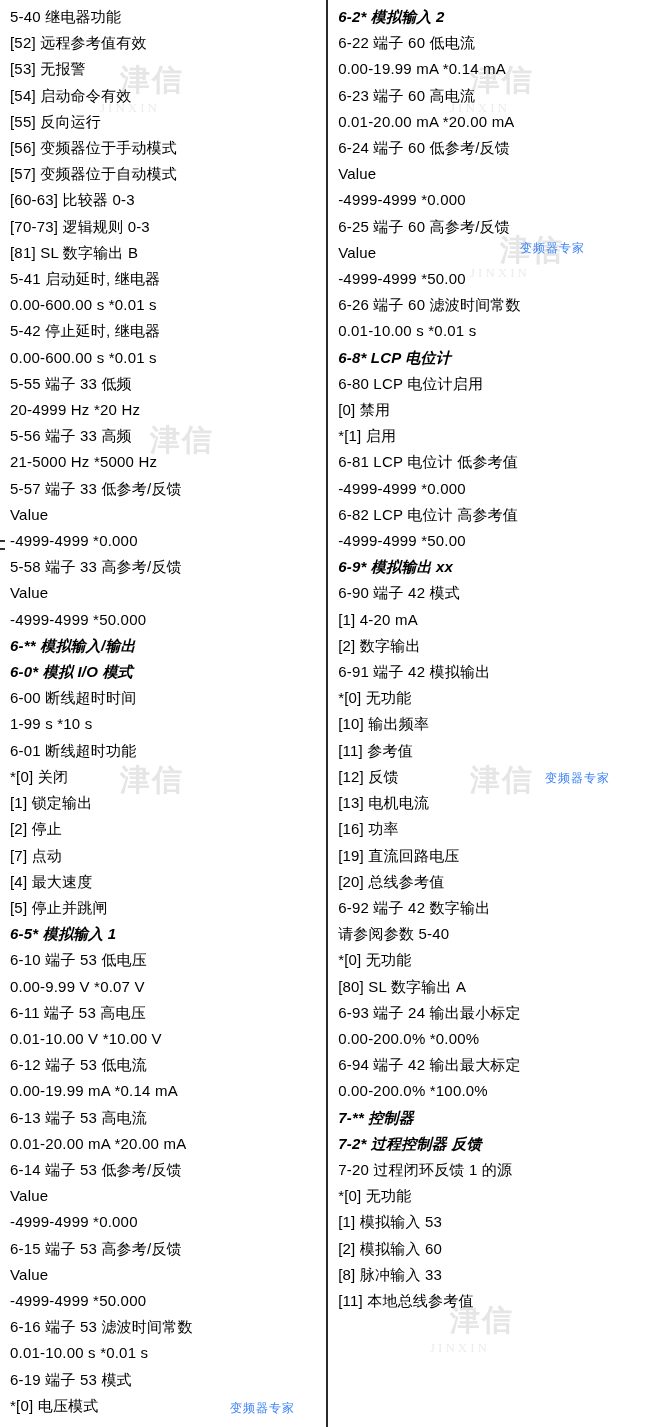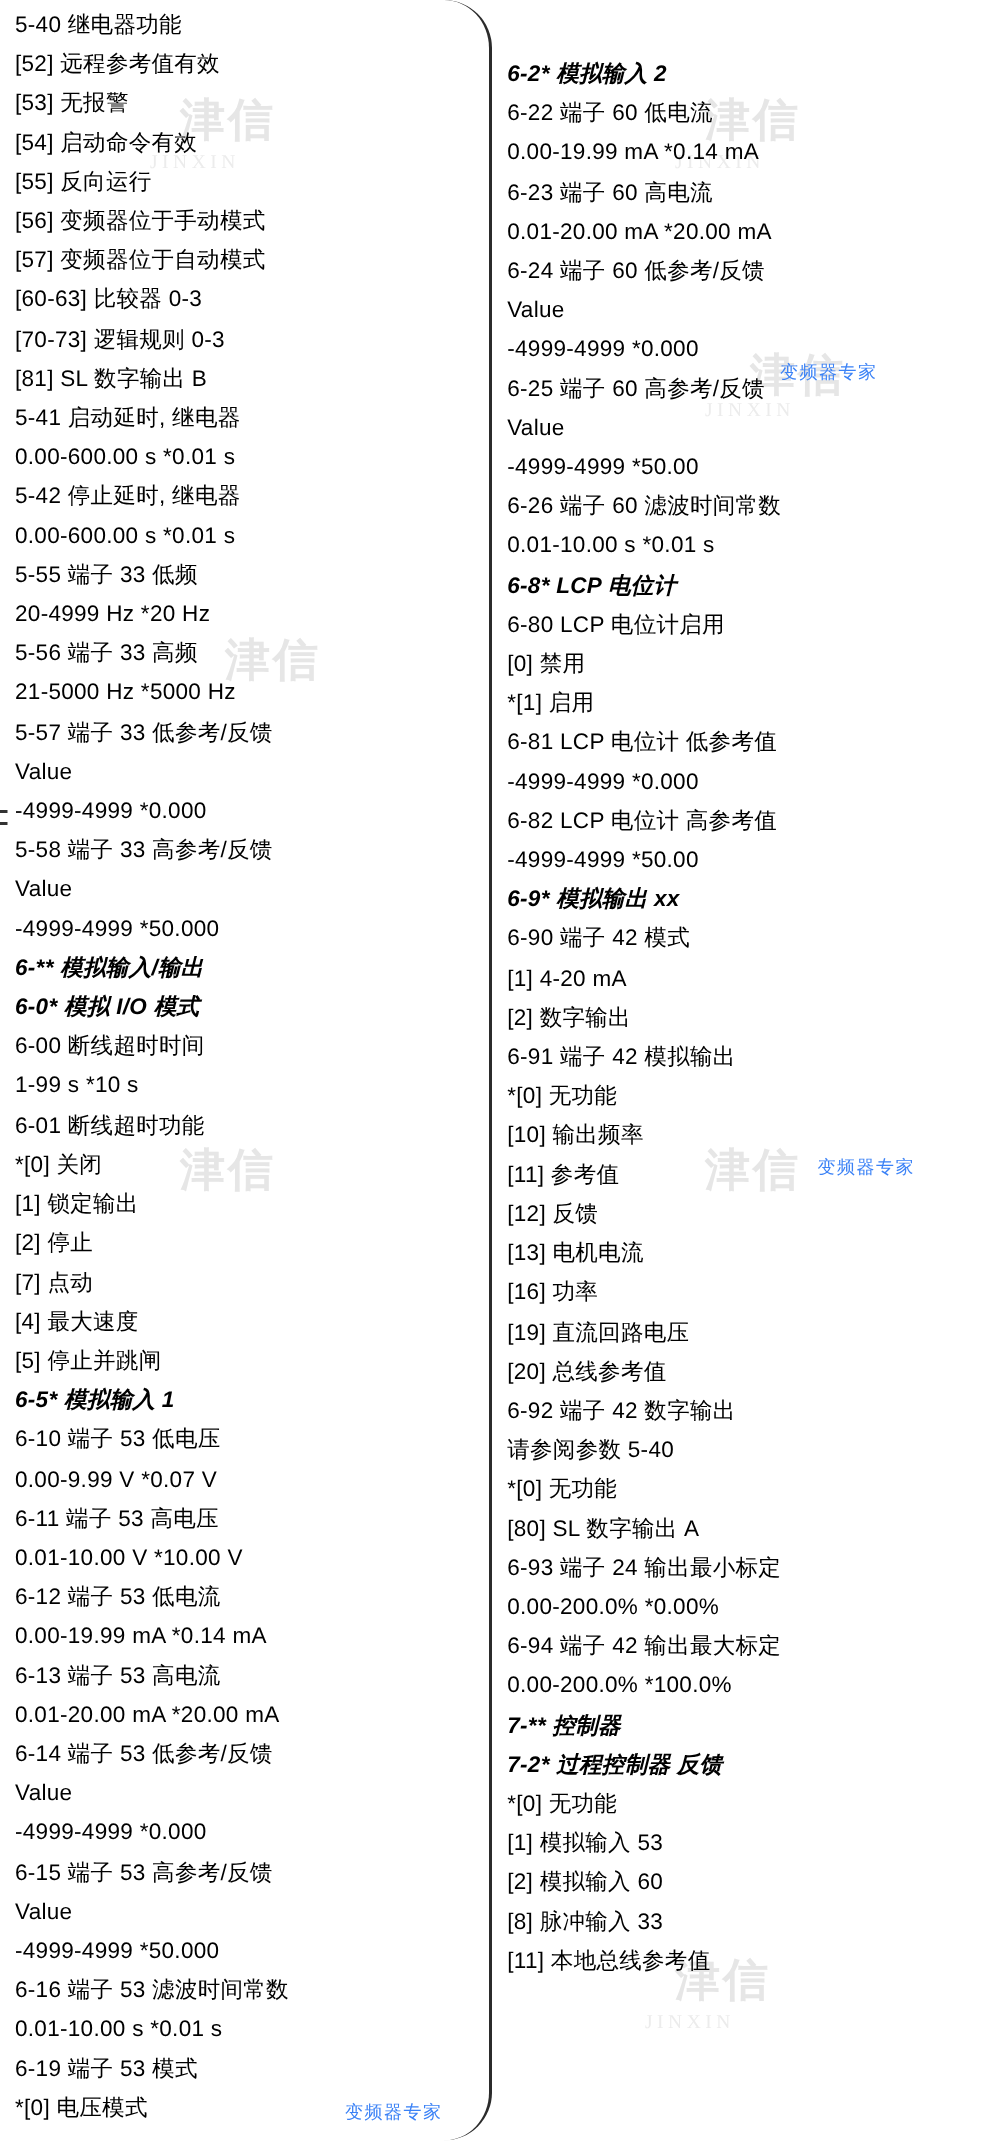--- a/index.html
+++ b/index.html
@@ -52,29 +52,27 @@
     position: relative;
     z-index: 2;
     display: flex;
     width: 671px;
     height: 1427px;
     box-sizing: border-box;
   }
   .col {
     box-sizing: border-box;
     padding: 4px 6px 0 10px;
-    border-radius: 32px;
   }
   .col-left {
     width: 334px;
     border-right: 2px solid #2b2b2b;
   }
   .col-right {
     width: 349px;
-    margin-top: 33px;
   }
   .line {
     font-family: "Liberation Sans", sans-serif;
     font-size: 15px;
     line-height: 26.2px;
     color: #000000;
     white-space: nowrap;
     letter-spacing: 0.2px;
   }
   .line.header {
@@ -211,20 +209,21 @@
         <div class="line">6-92 端子 42 数字输出</div>
         <div class="line">请参阅参数 5-40</div>
         <div class="line">*[0] 无功能</div>
         <div class="line">[80] SL 数字输出 A</div>
         <div class="line">6-93 端子 24 输出最小标定</div>
         <div class="line">0.00-200.0% *0.00%</div>
         <div class="line">6-94 端子 42 输出最大标定</div>
         <div class="line">0.00-200.0% *100.0%</div>
         <div class="line header">7-** 控制器</div>
         <div class="line header">7-2* 过程控制器 反馈</div>
+        <div class="line">7-20 过程闭环反馈 1 的源</div>
         <div class="line">*[0] 无功能</div>
         <div class="line">[1] 模拟输入 53</div>
         <div class="line">[2] 模拟输入 60</div>
         <div class="line">[8] 脉冲输入 33</div>
         <div class="line">[11] 本地总线参考值</div>
       </div>
   </div>
 
 </div>
 

